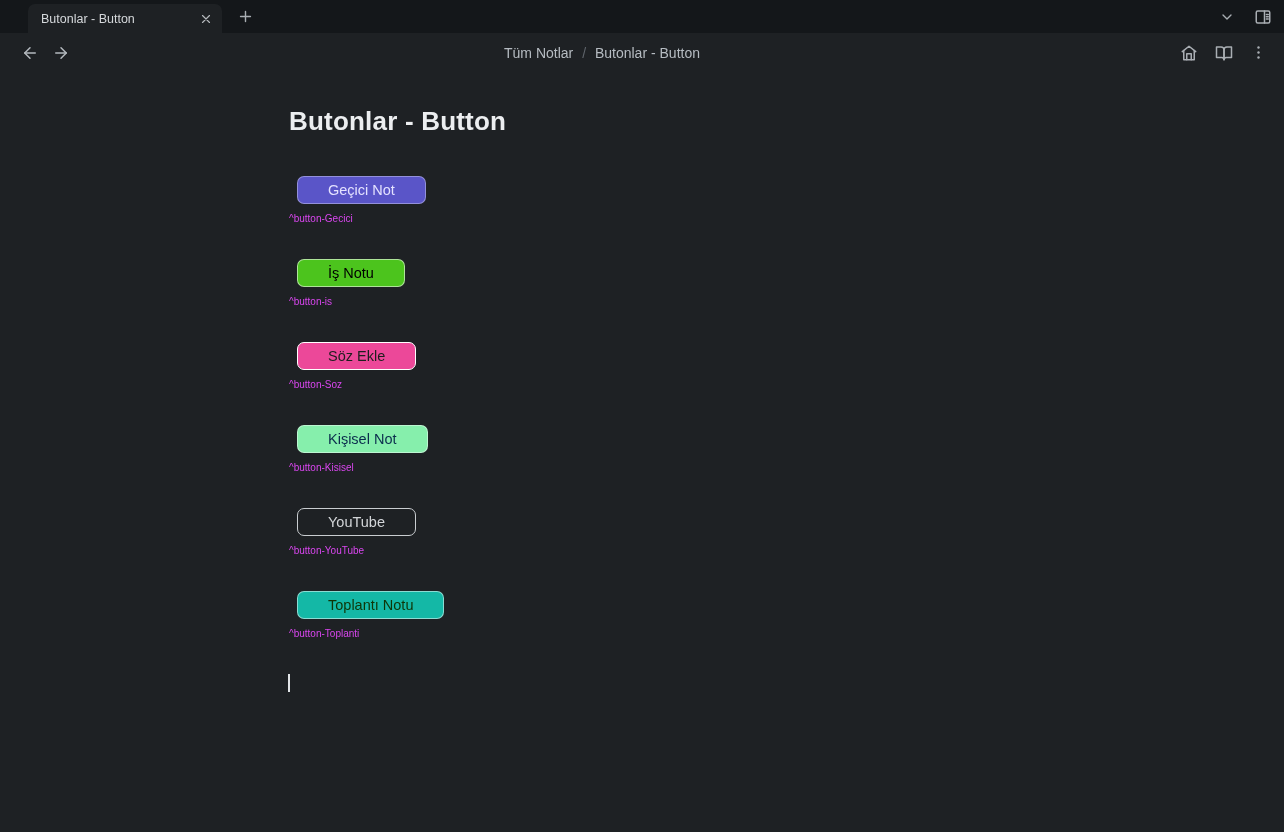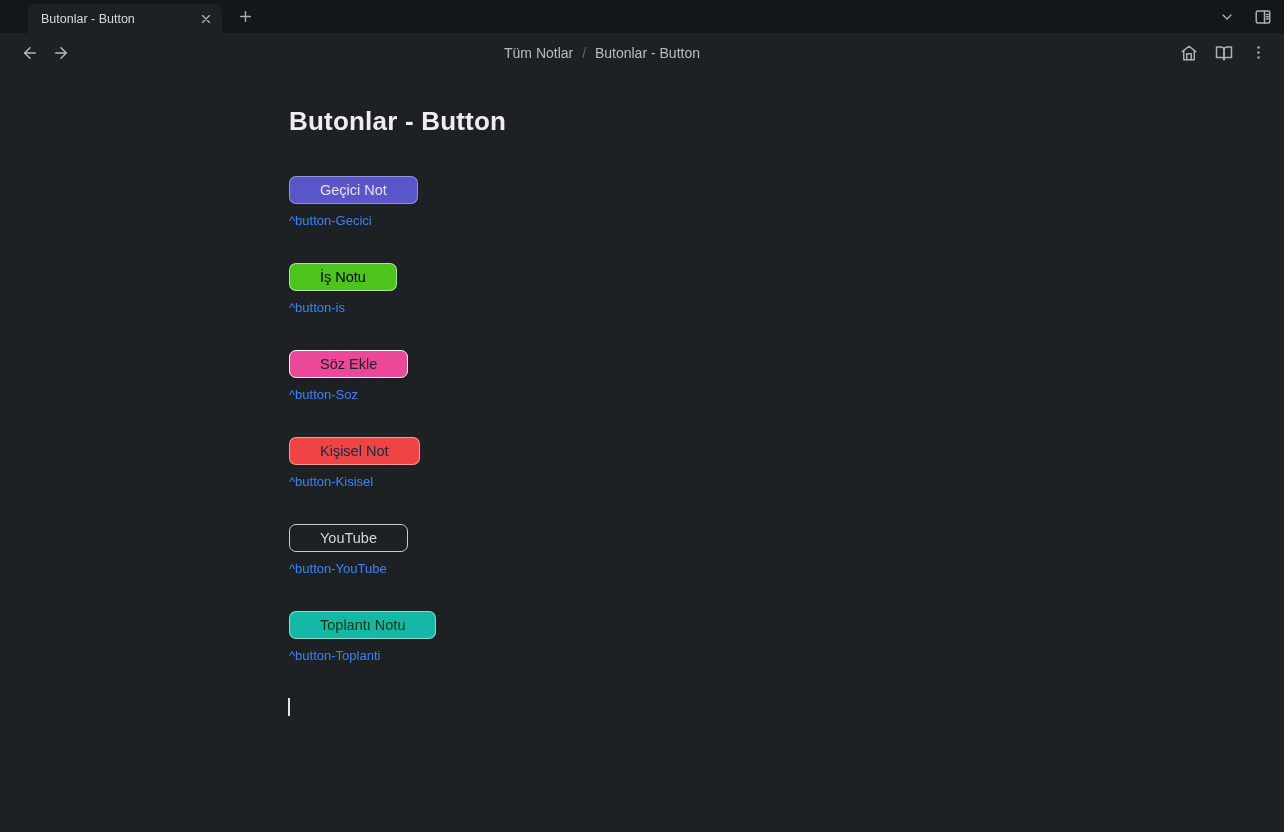--- a/index.html
+++ b/index.html
@@ -52,26 +52,26 @@
   
   .content { padding-left:289px; padding-top:34px; }
   h1.note-title {
     margin:0; font-size:26px; line-height:30px; font-weight:700;
     color:#eceef0; letter-spacing:0.2px;
   }
   .buttons-list { margin-top:40px; }
   .btn-block { margin-bottom:35px; }
   .note-btn {
     display:inline-flex; align-items:center; justify-content:center;
-    height:28px; padding:0 30px;
+    height:28px; margin-left:8px; padding:0 30px;
     border-radius:7px; border:1px solid transparent;
     font-family:"Liberation Sans", "DejaVu Sans", sans-serif;
     font-size:14.5px; line-height:1; cursor:pointer; white-space:nowrap;
   }
-  .block-id { margin-top:9px; font-size:13px; color:#3b82f6; }
+  .block-id { margin-top:9px; font-size:10px; color:#d946ef; }
   .caret {
     width:2px; height:18px; background:#e2e5e8; margin-top:6px; margin-left:-1px;
   }
   svg { display:block; }
 </style>
 </head>
 <body>
 
 <div class="app">
 
@@ -148,20 +148,20 @@
       </span>
     </div>
   </div>
 
   <div class="content">
     <h1 class="note-title">Butonlar - Button</h1>
     <div class="buttons-list" id="buttons-list">
         <div class="btn-block"><button class="note-btn" style="background: rgb(90, 85, 200); color: rgb(228, 226, 255); border-color: rgba(255, 255, 255, 0.35);">Geçici Not</button><div class="block-id">^button-Gecici</div></div>
         <div class="btn-block"><button class="note-btn" style="background: rgb(76, 196, 29); color: #000000; border-color: rgba(255, 255, 255, 0.55);">İş Notu</button><div class="block-id">^button-is</div></div>
         <div class="btn-block"><button class="note-btn" style="background: #ec4899; color: rgb(30, 30, 30); border-color: rgb(255, 255, 255);">Söz Ekle</button><div class="block-id">^button-Soz</div></div>
-        <div class="btn-block"><button class="note-btn" style="background: #ef4444; color: rgb(11, 45, 77); border-color: rgba(255, 255, 255, 0.45);">Kişisel Not</button><div class="block-id">^button-Kisisel</div></div>
+        <div class="btn-block"><button class="note-btn" style="background: #86efac; color: rgb(11, 45, 77); border-color: rgba(255, 255, 255, 0.45);">Kişisel Not</button><div class="block-id">^button-Kisisel</div></div>
         <div class="btn-block"><button class="note-btn" style="background: transparent; color: rgb(210, 213, 216); border-color: rgb(201, 205, 208); border-width: 1.5px;">YouTube</button><div class="block-id">^button-YouTube</div></div>
         <div class="btn-block"><button class="note-btn" style="background: #14b8a6; color: rgb(15, 53, 7); border-color: rgba(255, 255, 255, 0.5);">Toplantı Notu</button><div class="block-id">^button-Toplanti</div></div>
       </div>
     <div class="caret"></div>
   </div>
 
 </div>
 
 </body></html>

